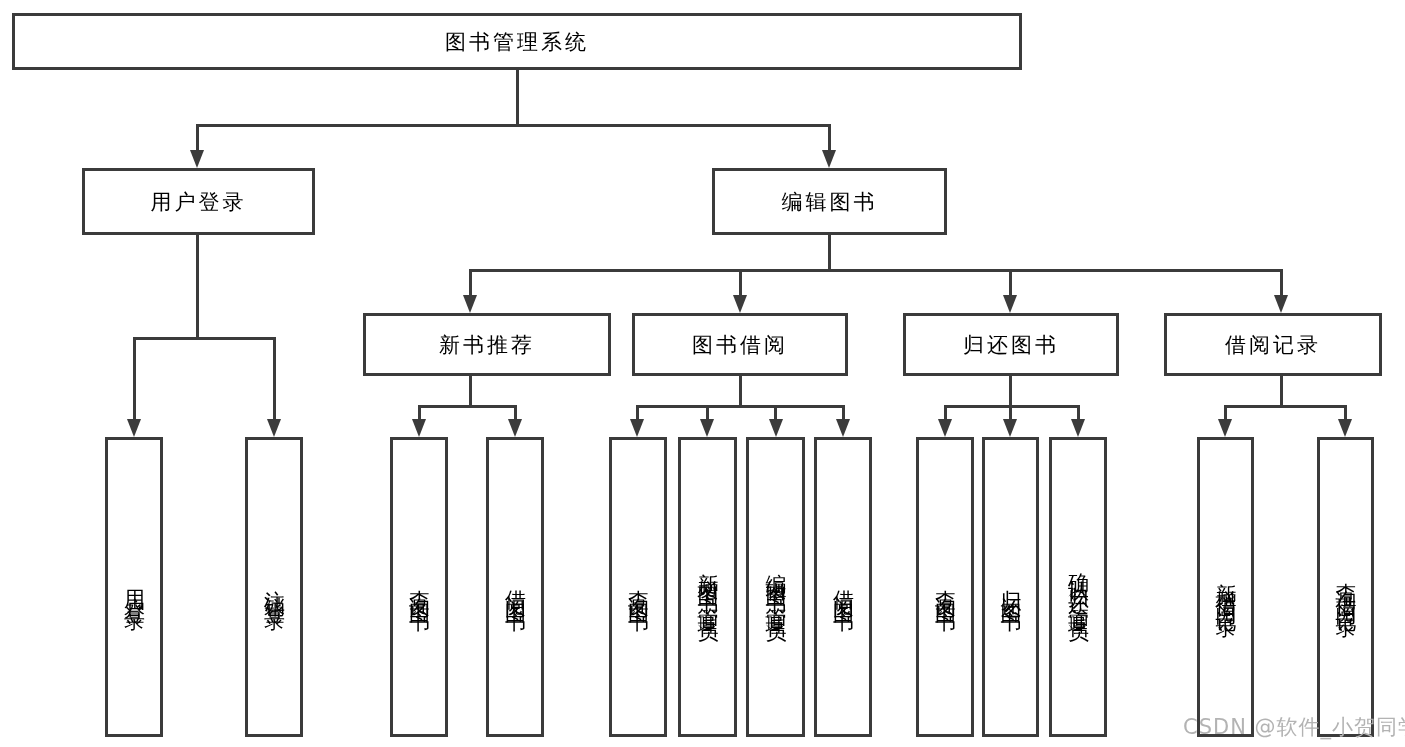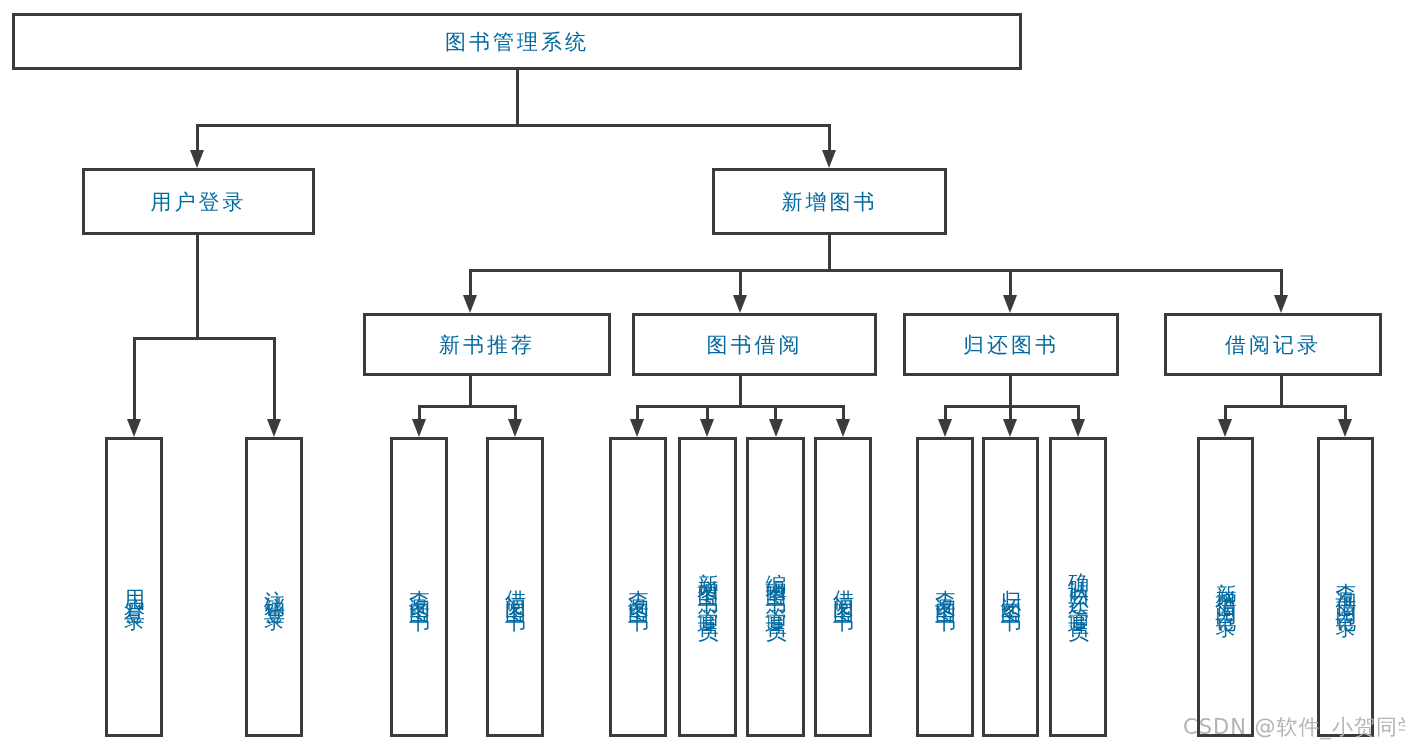--- a/index.html
+++ b/index.html
@@ -2,21 +2,21 @@
 <html><head>
 <meta charset="utf-8">
 <style>
   html,body{margin:0;padding:0;background:#ffffff;}
   .stage{
     position:relative;width:1405px;height:747px;background:#ffffff;overflow:hidden;
     font-family:"DejaVu Sans","Liberation Sans",sans-serif;
   }
   .node{
     position:absolute;background:#ffffff;border:3px solid #3b3b3b;box-sizing:border-box;
-    display:flex;align-items:center;justify-content:center;color:#0369a1;
+    display:flex;align-items:center;justify-content:center;color:#000000;
   }
   .h-node span{font-size:21px;letter-spacing:3px;white-space:nowrap;}
   .v-node span{
     writing-mode:vertical-rl;text-orientation:mixed;
     font-size:21px;letter-spacing:7px;line-height:1;
   }
   .vl{position:absolute;width:3px;background:#3b3b3b;}
   .hl{position:absolute;height:3px;background:#3b3b3b;}
   .ah{
     position:absolute;width:0;height:0;
@@ -41,21 +41,21 @@
   <div class="hl" style="left:196px;top:124px;width:635px;"></div>
   <div class="vl" style="left:196px;top:124px;height:30px;"></div>
   <div class="ah" style="left:190px;top:150px;"></div>
   <div class="vl" style="left:828px;top:124px;height:30px;"></div>
   <div class="ah" style="left:822px;top:150px;"></div>
 
   <div class="node h-node" style="left:82px;top:168px;width:233px;height:67px;">
     <span>用户登录</span>
   </div>
   <div class="node h-node" style="left:712px;top:168px;width:235px;height:67px;">
-    <span>新增图书</span>
+    <span>编辑图书</span>
   </div>
 
   <div class="vl" style="left:196px;top:235px;height:105px;"></div>
   <div class="hl" style="left:133px;top:337px;width:143px;"></div>
   <div class="vl" style="left:133px;top:337px;height:86px;"></div>
   <div class="ah" style="left:127px;top:419px;"></div>
   <div class="vl" style="left:273px;top:337px;height:86px;"></div>
   <div class="ah" style="left:267px;top:419px;"></div>
 
   <div class="vl" style="left:828px;top:235px;height:37px;"></div>
@@ -65,21 +65,21 @@
   <div class="vl" style="left:739px;top:269px;height:30px;"></div>
   <div class="ah" style="left:733px;top:295px;"></div>
   <div class="vl" style="left:1009px;top:269px;height:30px;"></div>
   <div class="ah" style="left:1003px;top:295px;"></div>
   <div class="vl" style="left:1280px;top:269px;height:30px;"></div>
   <div class="ah" style="left:1274px;top:295px;"></div>
 
   <div class="node h-node" style="left:363px;top:313px;width:248px;height:63px;">
     <span>新书推荐</span>
   </div>
-  <div class="node h-node" style="left:632px;top:313px;width:245px;height:63px;">
+  <div class="node h-node" style="left:632px;top:313px;width:216px;height:63px;">
     <span>图书借阅</span>
   </div>
   <div class="node h-node" style="left:903px;top:313px;width:216px;height:63px;">
     <span>归还图书</span>
   </div>
   <div class="node h-node" style="left:1164px;top:313px;width:218px;height:63px;">
     <span>借阅记录</span>
   </div>
 
   <div class="vl" style="left:469px;top:376px;height:32px;"></div>

